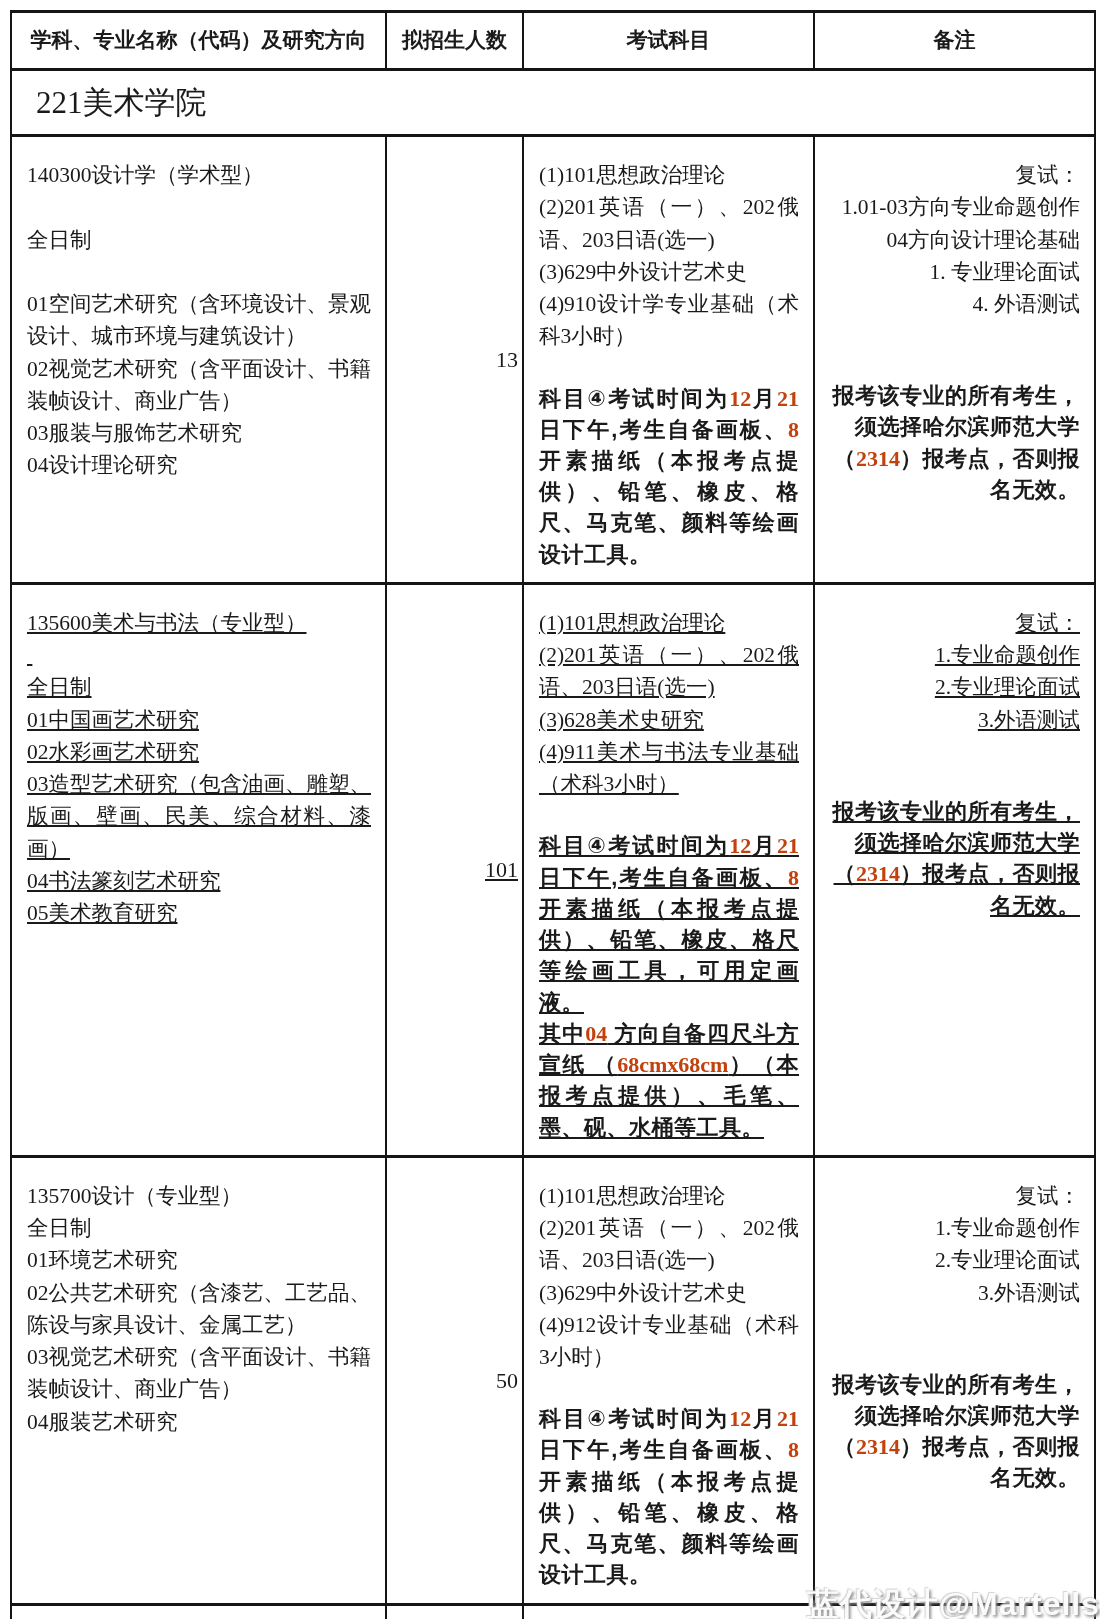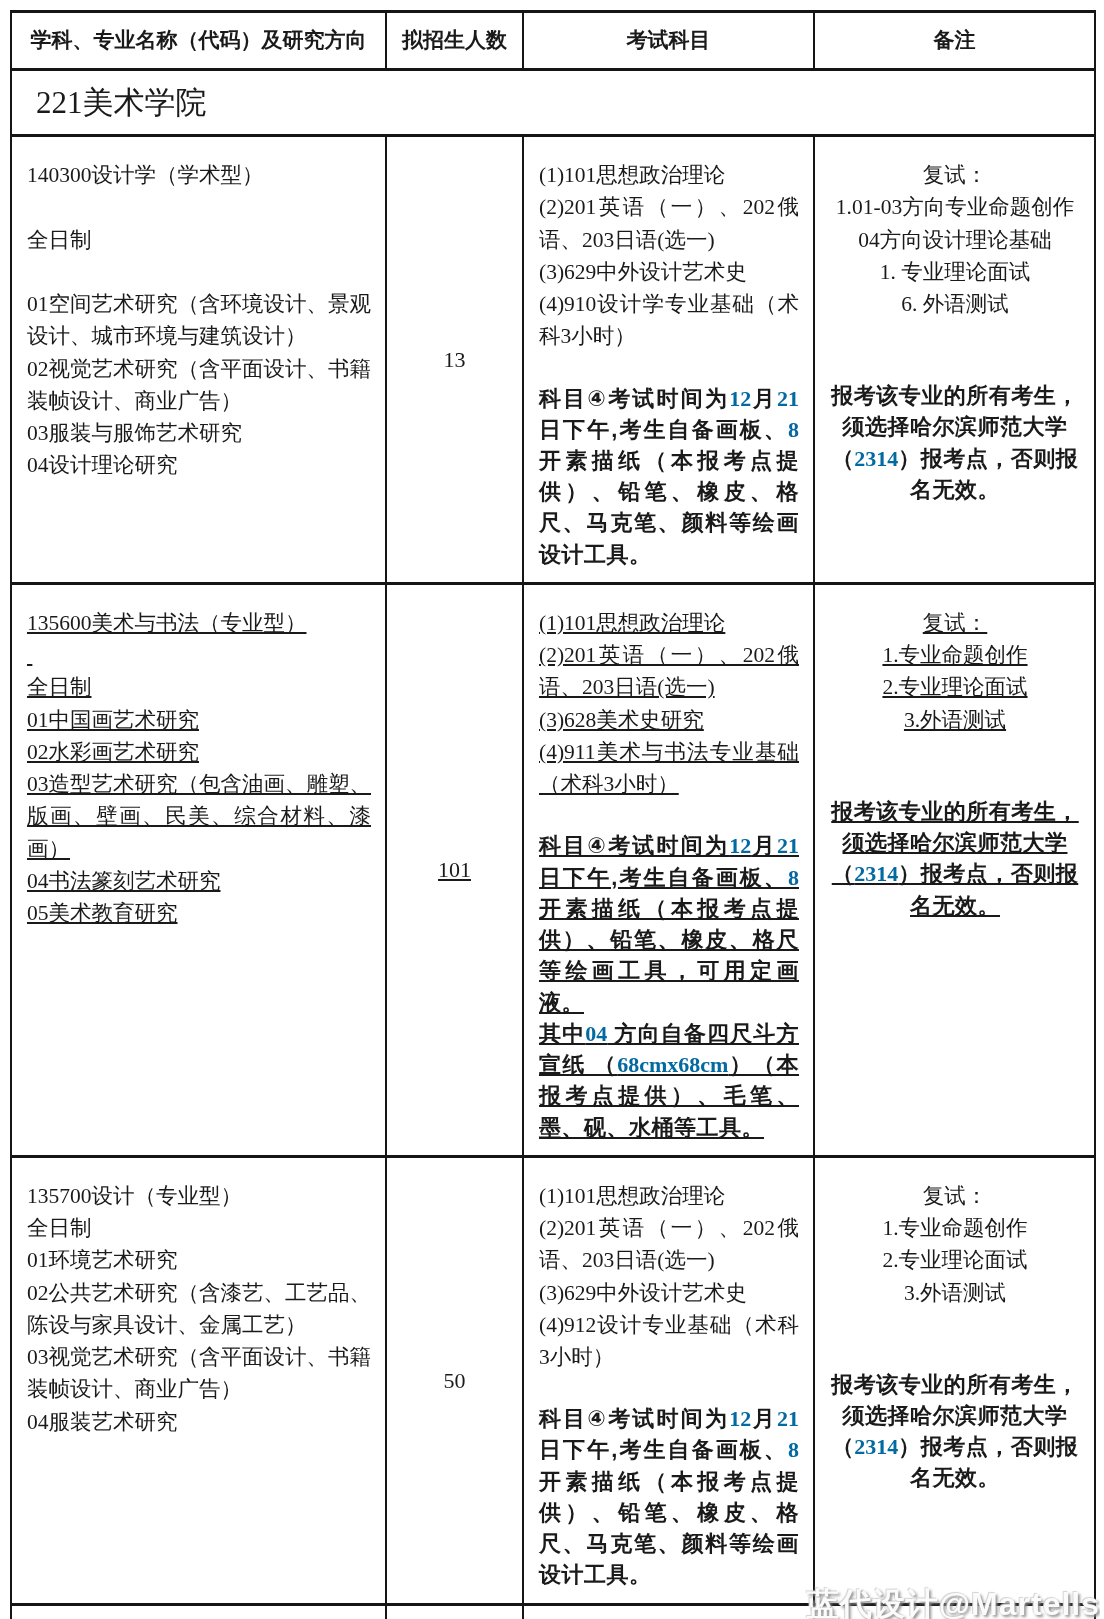--- a/index.html
+++ b/index.html
@@ -44,40 +44,40 @@
   tbody tr:nth-child(4){height:390px;}
   tbody tr:nth-child(5){height:190px;}
   tr.section-row td{
     font-size:31px;
     vertical-align:middle;
     padding:8px 10px 8px 24px;
     line-height:1.2;
   }
   td.quota-cell{
     vertical-align:middle;
-    text-align:center;
+    text-align:right;
     font-size:22px;
     padding:4px;
   }
   .program-cell .lines,
   .exam-cell .lines{ text-align:justify; }
-  .remarks-cell .lines{ text-align:center; }
+  .remarks-cell .lines{ text-align:right; }
   .line{min-height:1em;}
   .bold-note{
     font-weight:bold;
     font-family:"Liberation Sans","DejaVu Sans",sans-serif;
     font-size:22px;
     line-height:1.42;
     margin-top:30px;
     letter-spacing:0.5px;
   }
   .exam-note{ text-align:justify; }
   .remark-note{ text-align:left; margin-top:60px; }
   .bold-note .num{
-    color:#0369a1;
+    color:#c2410c;
     font-family:"Liberation Serif","DejaVu Serif",serif;
     letter-spacing:0;
   }
   .watermark{
     position:absolute;
     right:0px;
     bottom:-8px;
     font-family:"Liberation Sans","DejaVu Sans",sans-serif;
     font-weight:bold;
     font-size:32px;
@@ -139,21 +139,21 @@
       <div class="lines bold-note exam-note">
               <div class="line">科目④考试时间为<span class="num">12</span>月<span class="num">21</span>日下午,考生自备画板、<span class="num">8</span>开素描纸（本报考点提供）、铅笔、橡皮、格尺、马克笔、颜料等绘画设计工具。</div>
             </div>
     </td>
     <td class="remarks-cell">
       <div class="lines">
               <div class="line">复试：</div>
               <div class="line">1.01-03方向专业命题创作</div>
               <div class="line">04方向设计理论基础</div>
               <div class="line">1. 专业理论面试</div>
-              <div class="line">6. 外语测试</div>
+              <div class="line">4. 外语测试</div>
             </div>
       <div class="lines bold-note remark-note">
               <div class="line">报考该专业的所有考生，须选择哈尔滨师范大学（<span class="num">2314</span>）报考点，否则报名无效。</div>
             </div>
     </td>
   </tr>
 
   <tr class="program-row">
     <td class="program-cell">
       <div class="lines">

